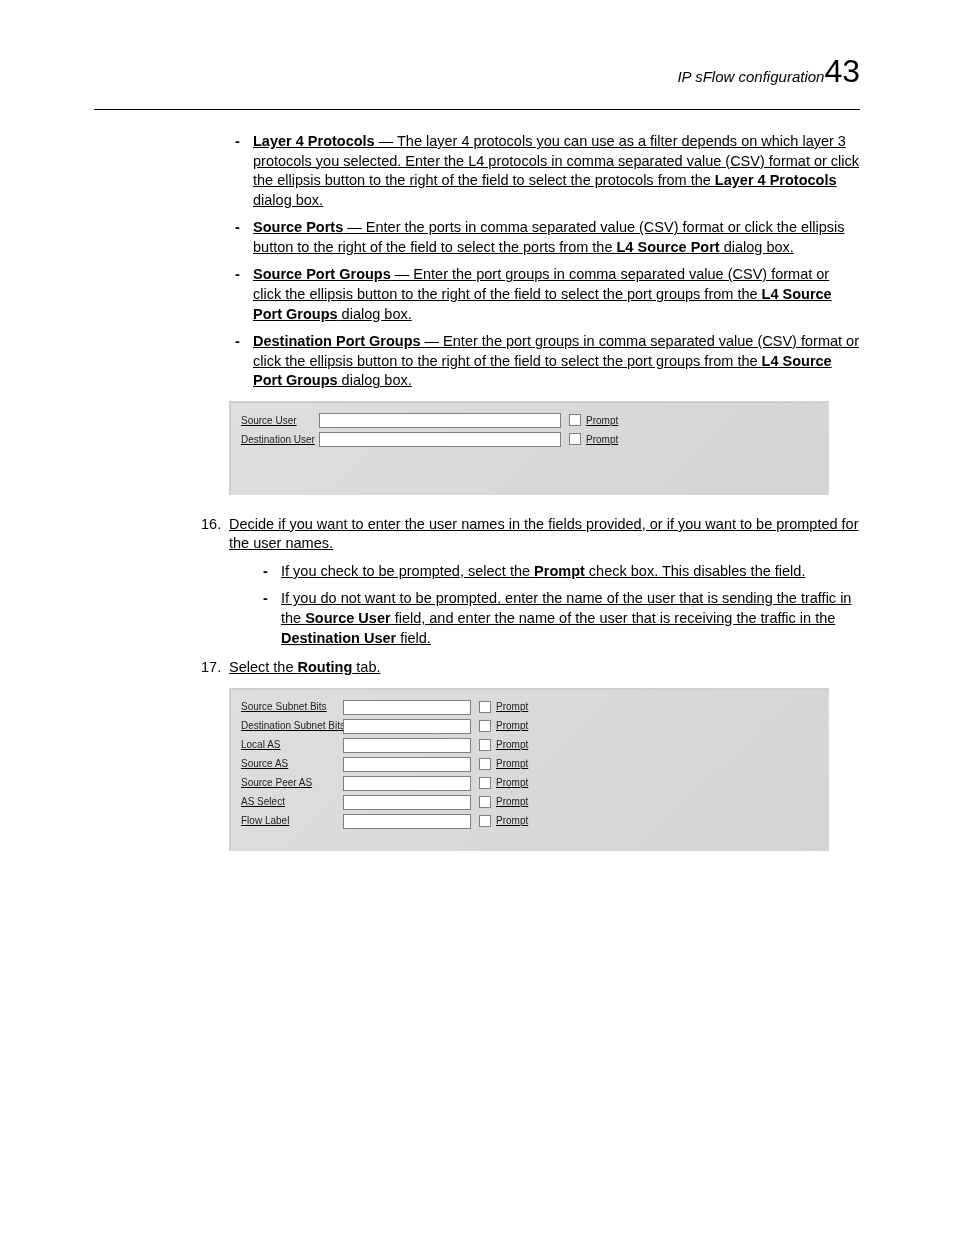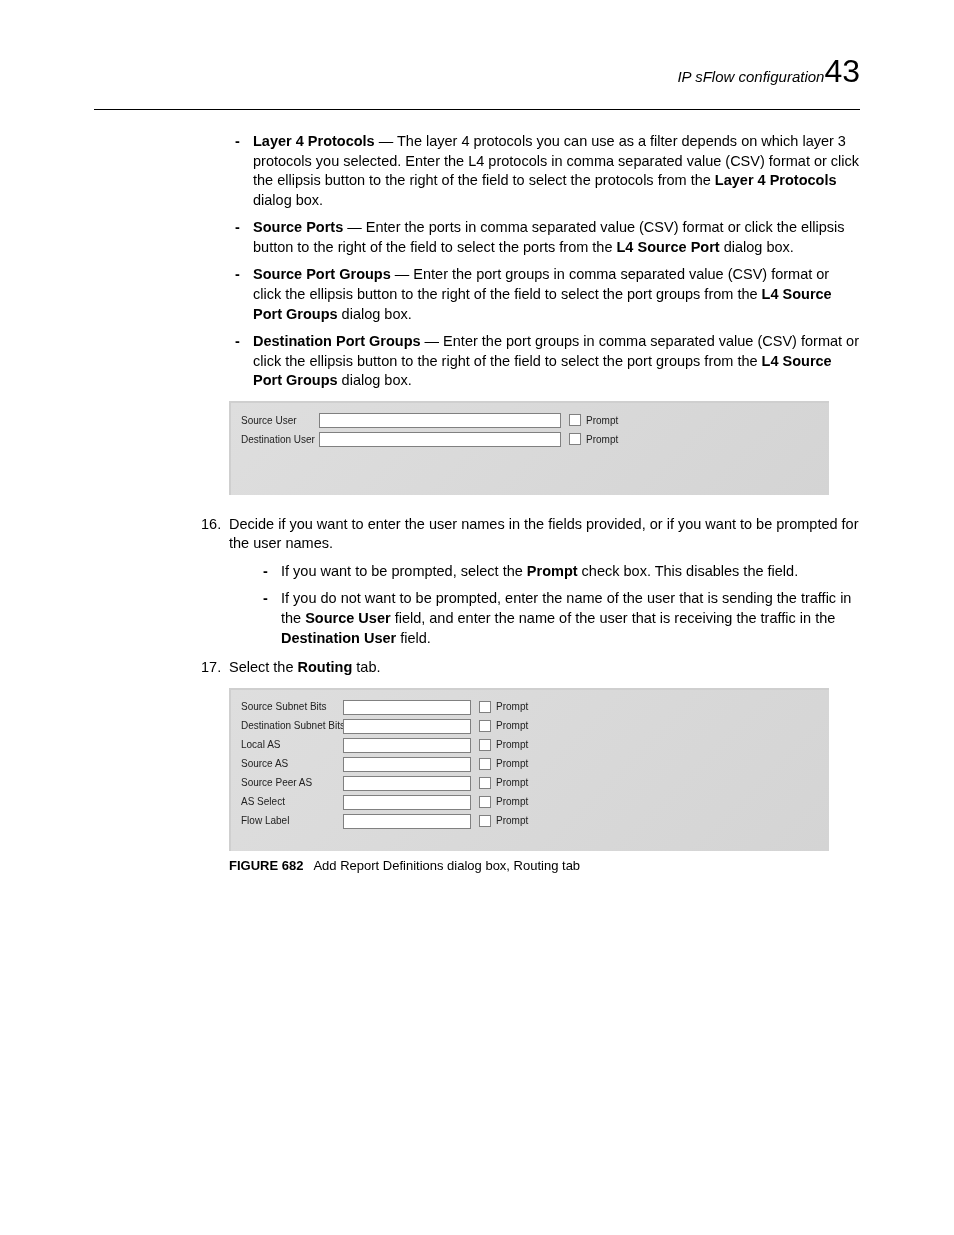--- a/index.html
+++ b/index.html
@@ -34,20 +34,21 @@
   }
   .header-rule {
     border: none;
     border-top: 1px solid #000;
     margin: 0 0 22px 0;
   }
   .content {
     padding-left: 135px;
     font-size: 14.5px;
     line-height: 1.35;
+    text-decoration: underline;
   }
   ul.dashlist, ul.sub-dashlist {
     list-style: none;
     margin: 0;
     padding: 0;
   }
   ul.dashlist > li {
     position: relative;
     padding-left: 24px;
     margin-bottom: 8px;
@@ -183,21 +184,21 @@
           <span class="dlg-prompt">Prompt</span>
         </div>
       </div>
     </div>
 
     <div class="step" style="margin-top:20px">
       <span class="step-num">16.</span>
       <span>Decide if you want to enter the user names in the fields provided, or if you want to be prompted for the user names.</span>
       <ul class="sub-dashlist">
         <li>
-          <span>If you want to be prompted, select the </span><span class="bold">Prompt</span><span> check box. This disables the field.</span>
+          <span>If you check to be prompted, select the </span><span class="bold">Prompt</span><span> check box. This disables the field.</span>
         </li>
         <li>
           <span>If you do not want to be prompted, enter the name of the user that is sending the traffic in the </span><span class="bold">Source User</span><span> field, and enter the name of the user that is receiving the traffic in the </span><span class="bold">Destination User</span><span> field.</span>
         </li>
       </ul>
     </div>
 
     <div class="step">
       <span class="step-num">17.</span>
       <span>Select the </span><span class="bold">Routing</span><span> tab.</span>
@@ -241,19 +242,16 @@
           <span class="dlg-cb"></span>
           <span class="dlg-prompt">Prompt</span>
         </div>
         <div class="dlg-row">
           <span class="dlg-label" style="width:96px">Flow Label</span>
           <span class="dlg-input" style="width:128px"></span>
           <span class="dlg-cb"></span>
           <span class="dlg-prompt">Prompt</span>
         </div>
       </div>
-      <div class="fig-caption">
-        <span class="fig-num">FIGURE 682</span><span>Add Report Definitions dialog box, Routing tab</span>
-      </div>
     </div>
 
   </div>
 </div>
 
 </body></html>

